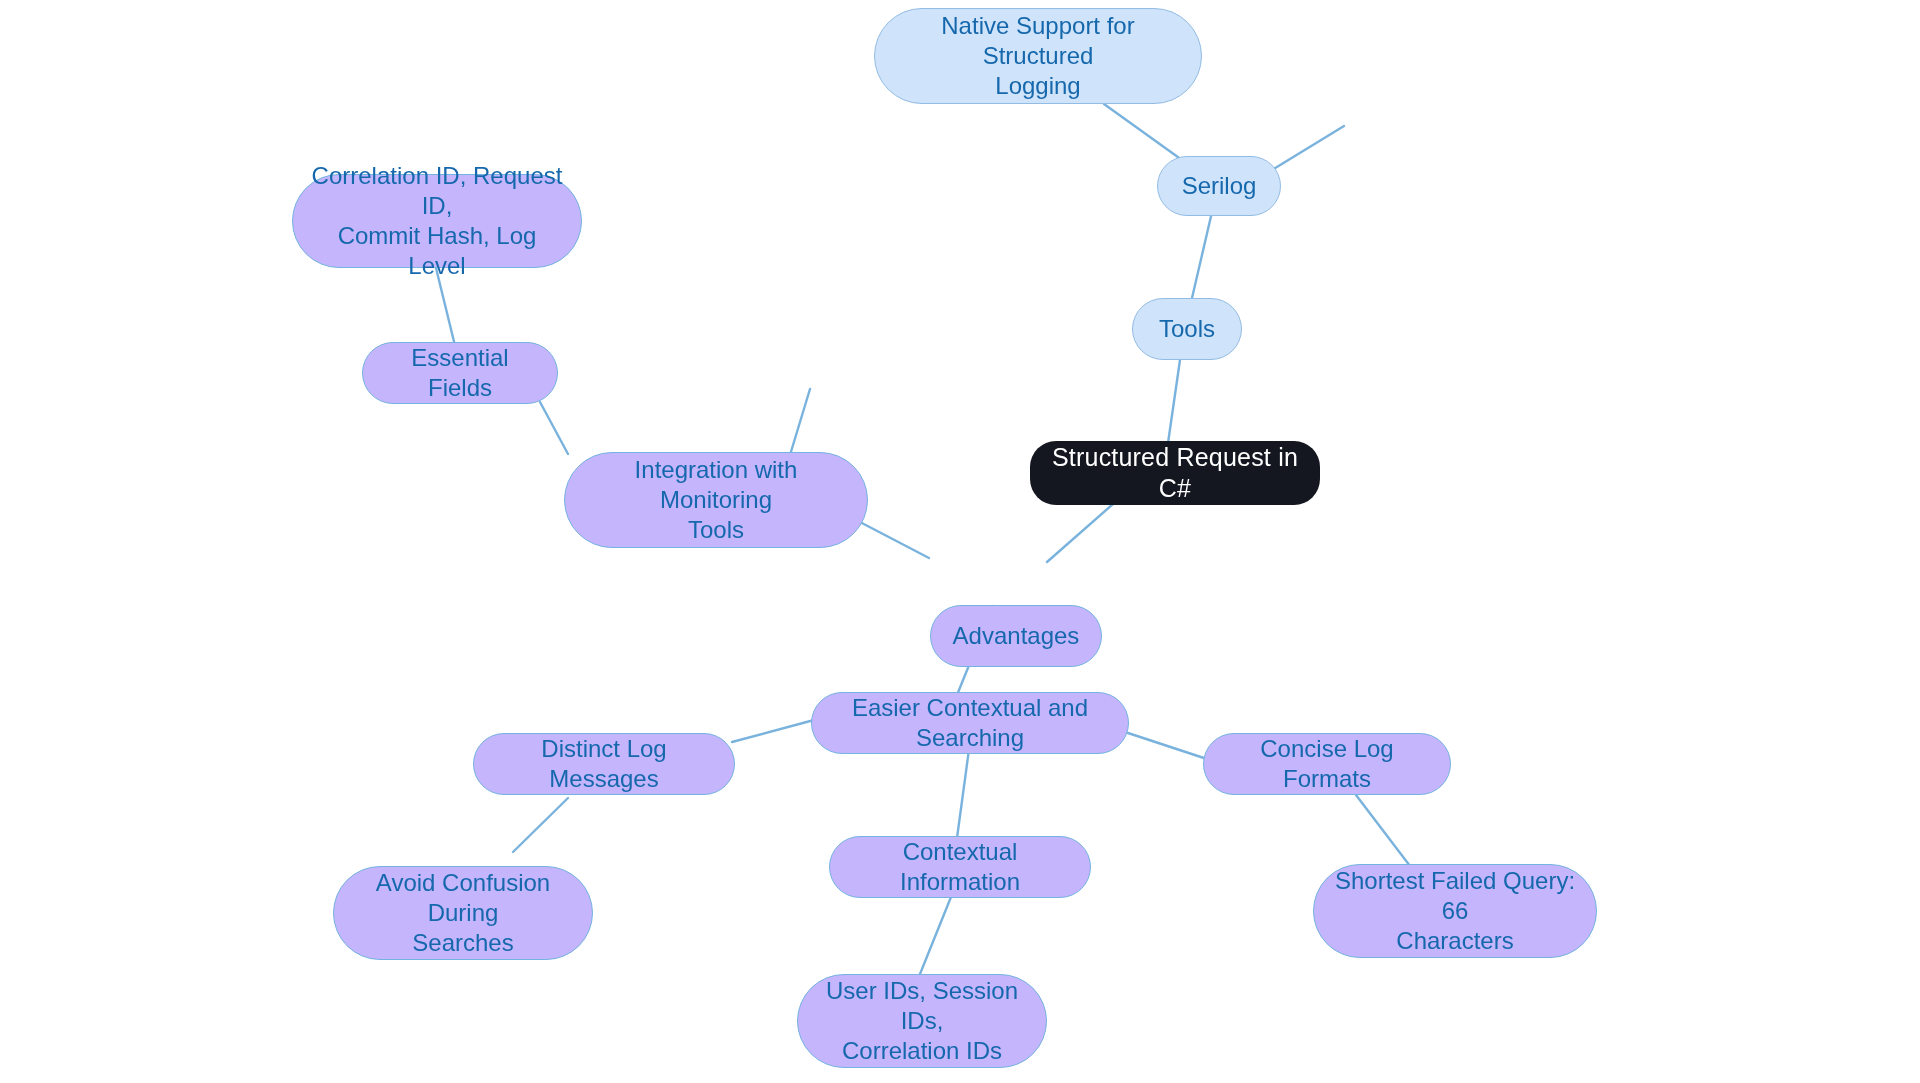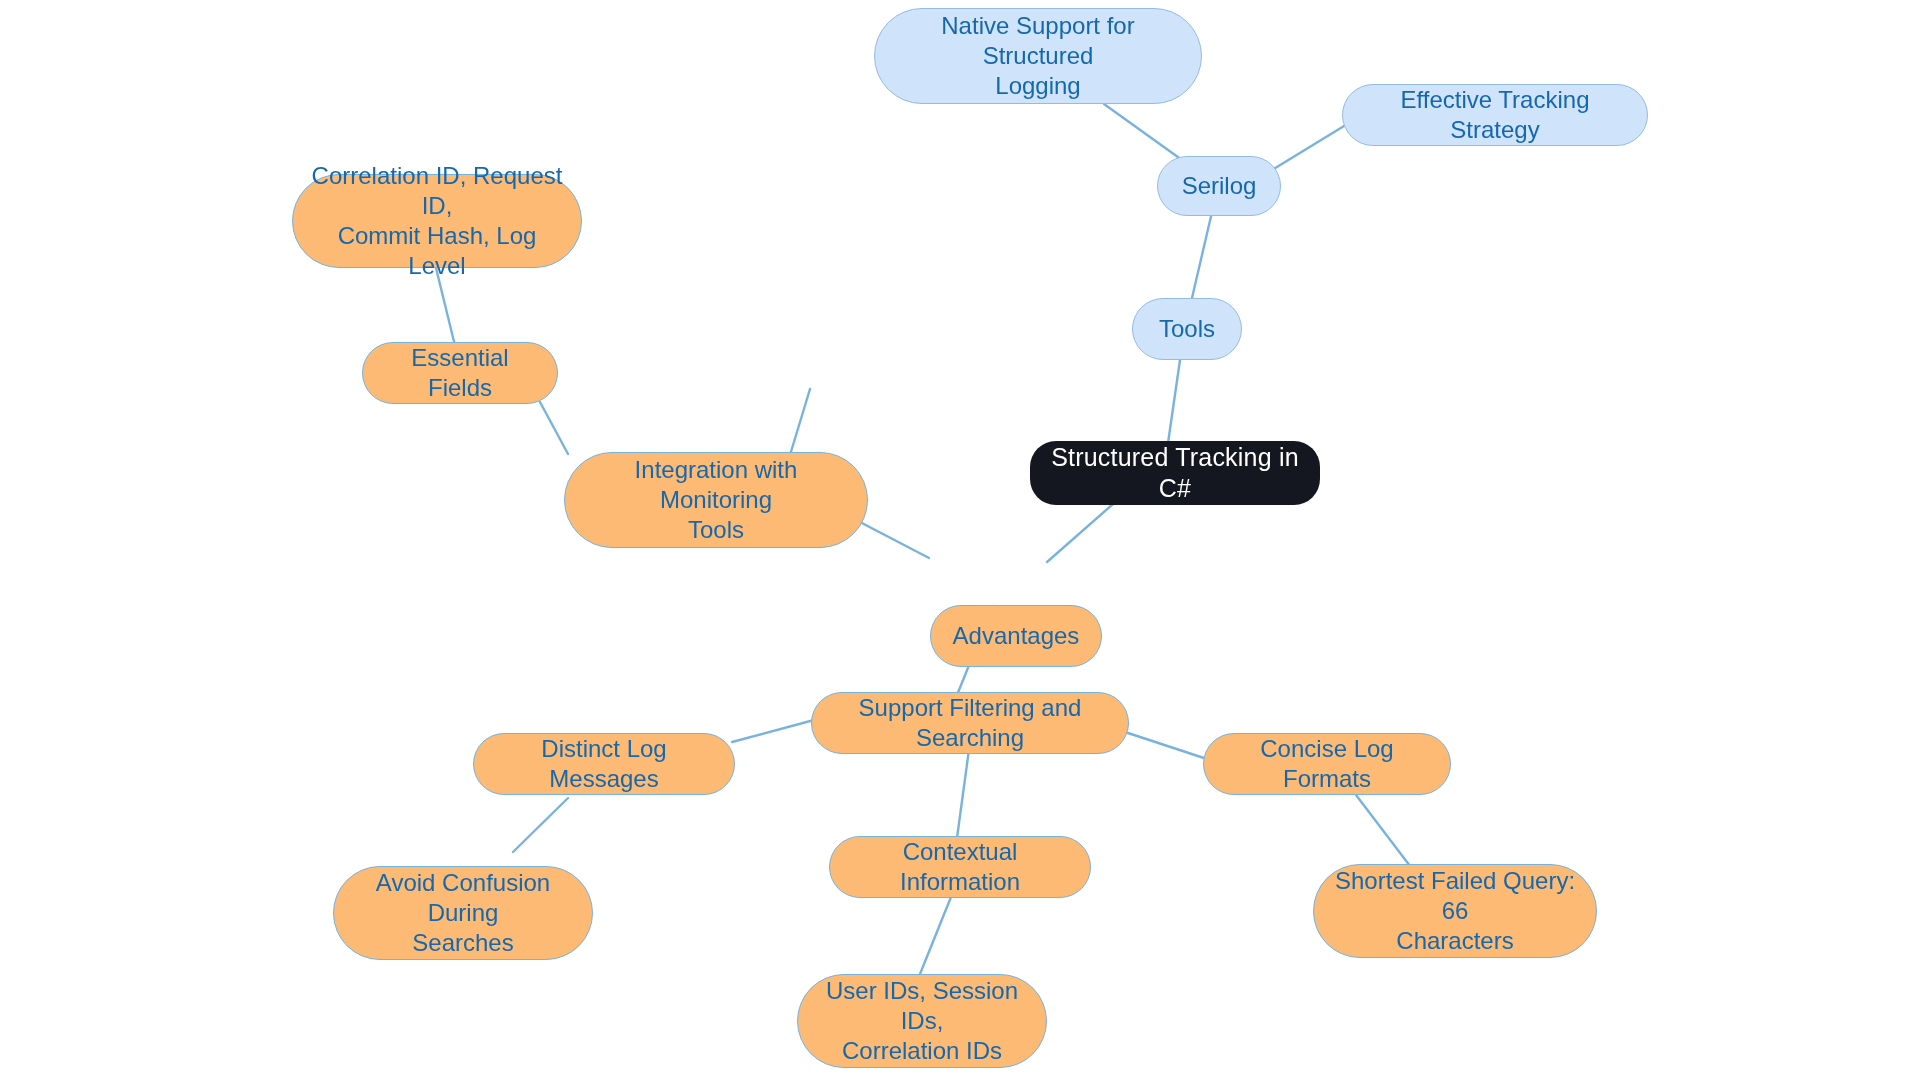--- a/index.html
+++ b/index.html
@@ -46,21 +46,21 @@
     border: none;
   }
   .node-pale {
     background: #cfe3fa;
     color: #1668ad;
     border: 1.6px solid #93bce4;
     border-radius: 999px;
     font-size: 24px;
   }
   .node-sky {
-    background: #fdba74;
+    background: #c4b5fd;
     color: #1668ad;
     border: 1.6px solid #74b4e0;
     border-radius: 999px;
     font-size: 24px;
   }
 </style>
 </head>
 <body>
 
 <div id="mindmap-canvas">
@@ -80,39 +80,36 @@
       <line x1="814" y1="720" x2="732" y2="742"></line>
       <line x1="568" y1="798" x2="513" y2="852"></line>
       <line x1="970" y1="742" x2="957" y2="838"></line>
       <line x1="951" y1="897" x2="920" y2="974"></line>
       <line x1="1128" y1="733" x2="1216" y2="762"></line>
       <line x1="1356" y1="795" x2="1410" y2="866"></line>
     </g>
   </svg>
 
   <div class="node node-root" style="left:1030px; top:441px; width:290px; height:64px;">
-    <span>Structured Tracking in C#</span>
+    <span>Structured Request in C#</span>
   </div>
 
   <div class="node node-pale" style="left:1132px; top:298px; width:110px; height:62px;">
     <span>Tools</span>
   </div>
 
   <div class="node node-pale" style="left:1157px; top:156px; width:124px; height:60px;">
     <span>Serilog</span>
   </div>
 
   <div class="node node-pale" style="left:874px; top:8px; width:328px; height:96px;">
     <span>Native Support for Structured
 Logging</span>
   </div>
 
-  <div class="node node-pale" style="left:1342px; top:84px; width:306px; height:62px;">
-    <span>Effective Tracking Strategy</span>
-  </div>
 
   <div class="node node-sky" style="left:930px; top:560px; width:172px; height:62px;margin-top:45px;">
     <span>Advantages</span>
   </div>
 
   <div class="node node-sky" style="left:564px; top:452px; width:304px; height:96px;">
     <span>Integration with Monitoring
 Tools</span>
   </div>
 
@@ -120,21 +117,21 @@
     <span>Essential Fields</span>
   </div>
 
   <div class="node node-sky" style="left:292px; top:174px; width:290px; height:94px;">
     <span>Correlation ID, Request ID,
 Commit Hash, Log Level</span>
   </div>
 
 
   <div class="node node-sky" style="left:811px; top:692px; width:318px; height:62px;">
-    <span>Support Filtering and Searching</span>
+    <span>Easier Contextual and Searching</span>
   </div>
 
   <div class="node node-sky" style="left:473px; top:733px; width:262px; height:62px;">
     <span>Distinct Log Messages</span>
   </div>
 
   <div class="node node-sky" style="left:333px; top:852px; width:260px; height:94px;margin-top:14px;">
     <span>Avoid Confusion During
 Searches</span>
   </div>

